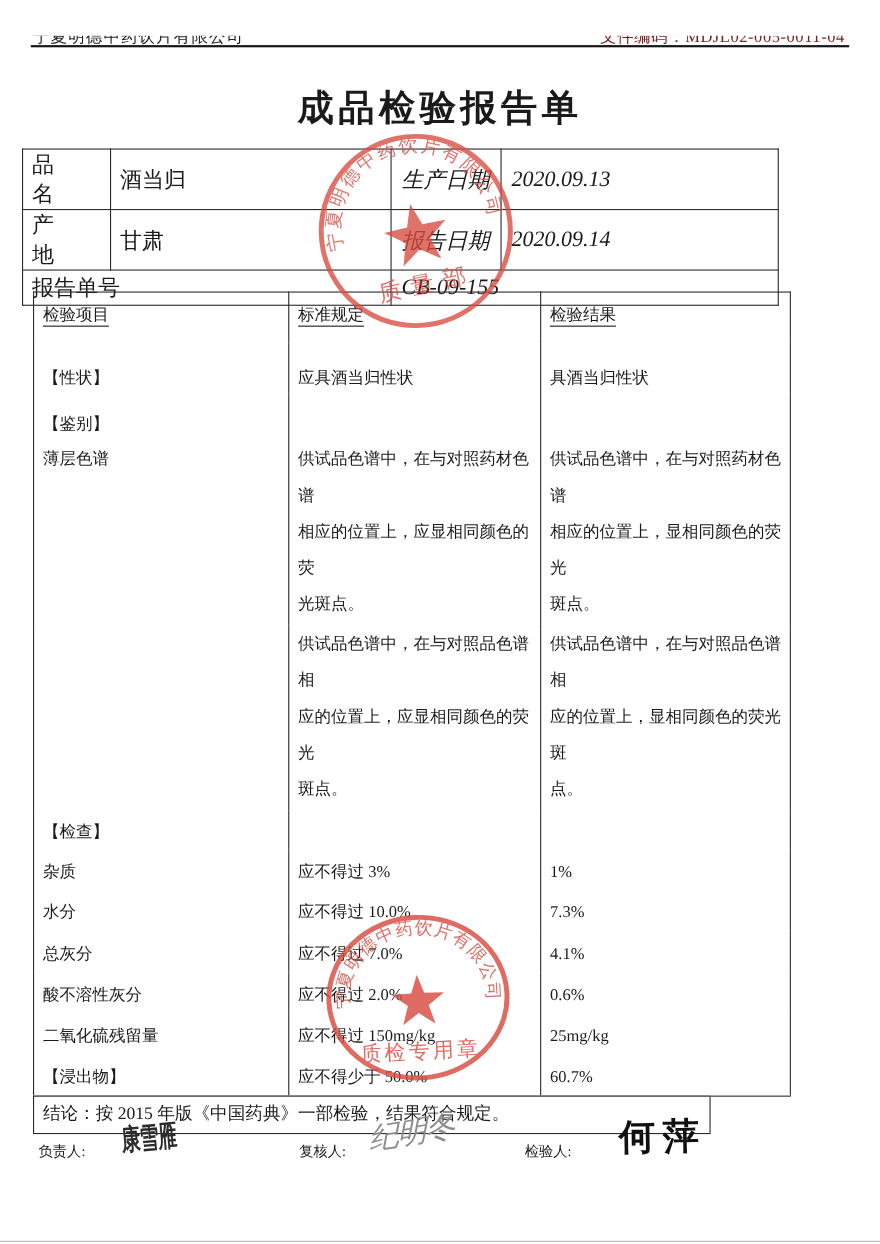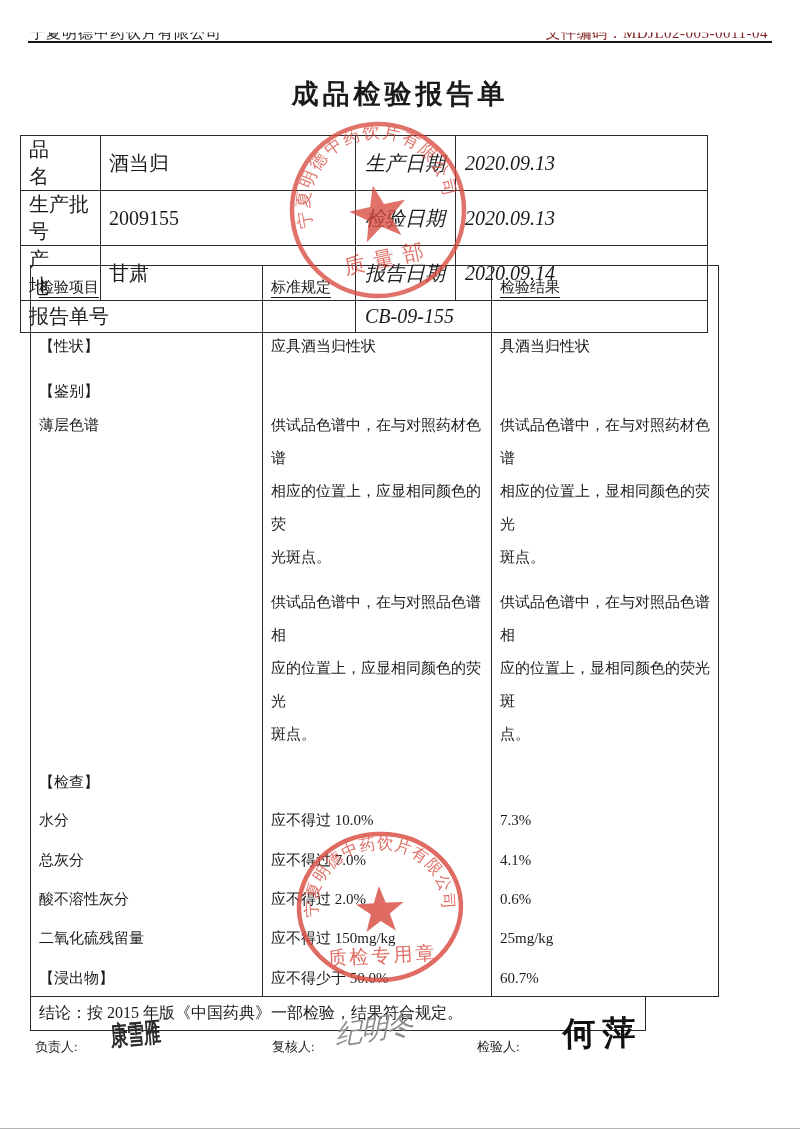--- a/index.html
+++ b/index.html
@@ -5,21 +5,21 @@
   html,body{margin:0;padding:0;background:#ffffff;}
   body{width:800px;height:1131px;position:relative;overflow:hidden;
        font-family:"Liberation Serif","DejaVu Serif",serif;color:#1a1a1a;}
   .abs{position:absolute;}
 
   
   .hdr-left{left:30px;top:24px;font-size:15px;clip-path:inset(45% 0 0 0);letter-spacing:1px;color:#222;}
   .hdr-right{right:32px;top:24px;font-size:15px;clip-path:inset(45% 0 0 0);letter-spacing:.5px;color:#7f1d1d;}
   .hdr-rule{left:28px;right:28px;top:41px;border-top:2px solid #161616;height:0;}
 
-  .title{left:0;right:0;top:76px;text-align:center;font-size:27px;font-weight:bold;letter-spacing:4px;}
+  .title{left:0;right:0;top:76px;text-align:center;font-size:33px;font-weight:bold;letter-spacing:4px;}
 
   
   .info{left:20px;top:135px;border-collapse:collapse;table-layout:fixed;width:687px;font-size:20px;}
   .info td{border:1.5px solid #2a2a2a;padding:0 0 0 8px;height:32px;box-sizing:border-box;vertical-align:middle;}
   .info .lbl{letter-spacing:0;}
   .info .dlbl{padding-left:9px;font-style:italic;}
 
   
   .mt{left:30px;top:265px;border-collapse:collapse;table-layout:fixed;width:688px;height:732px;font-size:15px;}
   .mt td{border-left:1.5px solid #2a2a2a;border-right:1.5px solid #2a2a2a;vertical-align:top;
@@ -75,26 +75,20 @@
     </colgroup>
   <tbody>
 
       <tr>
         <td class="lbl">品　　名</td>
         <td>酒当归</td>
         <td class="dlbl">生产日期</td>
         <td class="dlbl">2020.09.13</td>
       </tr>
 
-      <tr>
-        <td class="lbl">生产批号</td>
-        <td>2009155</td>
-        <td class="dlbl">检验日期</td>
-        <td class="dlbl">2020.09.13</td>
-      </tr>
 
       <tr>
         <td class="lbl">产　　地</td>
         <td>甘肃</td>
         <td class="dlbl">报告日期</td>
         <td class="dlbl">2020.09.14</td>
       </tr>
     </tbody>
   <tbody>
     <tr>
@@ -150,20 +144,25 @@
 应的位置上，显相同颜色的荧光斑
 点。</td>
       </tr>
 
       <tr class="r-jc">
         <td>【检查】</td>
         <td></td>
         <td></td>
       </tr>
 
+      <tr class="r-s">
+        <td>杂质</td>
+        <td>应不得过 3%</td>
+        <td>1%</td>
+      </tr>
 
       <tr class="r-s">
         <td>水分</td>
         <td>应不得过 10.0%</td>
         <td>7.3%</td>
       </tr>
 
       <tr class="r-s">
         <td>总灰分</td>
         <td>应不得过 7.0%</td>

